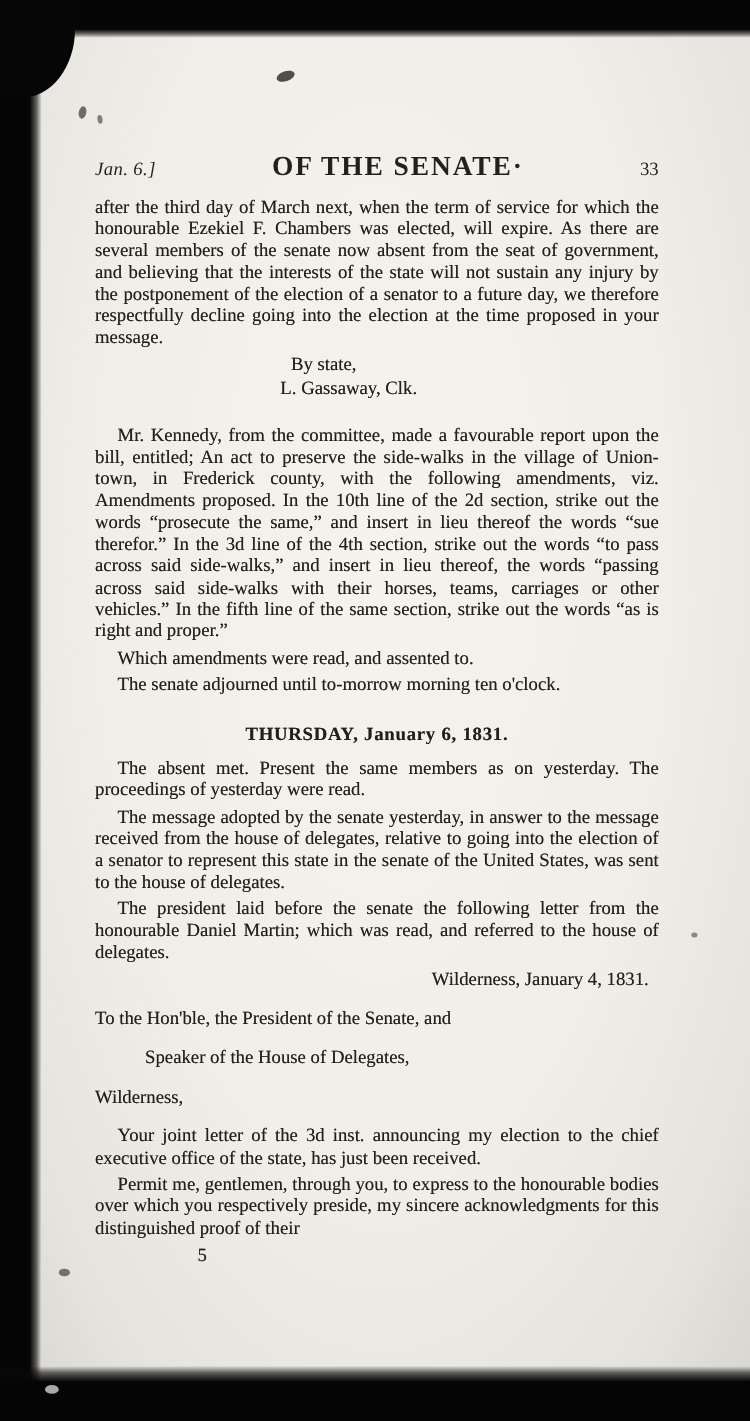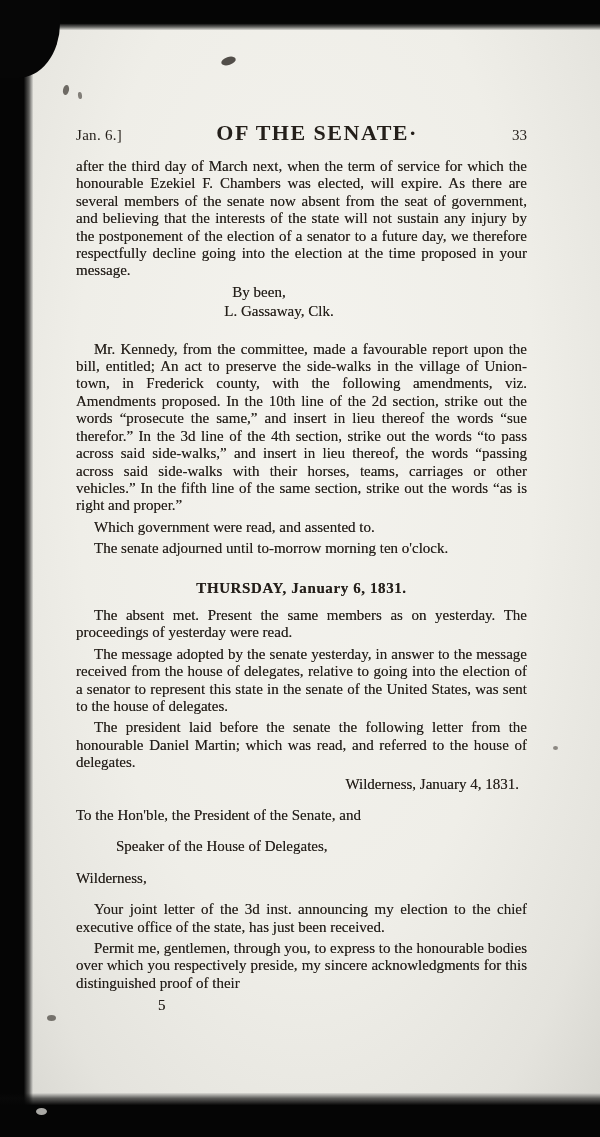--- a/index.html
+++ b/index.html
@@ -44,21 +44,21 @@
   .speck.s2 { left: 30px;  top: 55px; width: 6px;  height: 10px; transform: rotate(12deg); opacity:.65; }
   .speck.s3 { left: 45px;  top: 62px; width: 4px;  height: 7px;  transform: rotate(-8deg); opacity:.55; }
   .speck.s4 { left: 14px;  top: 985px; width: 9px; height: 6px; opacity:.6; }
   .speck.s5 { left: 520px; top: 716px; width: 5px; height: 4px; opacity:.5; }
 
   
   .running-head {
     display: flex; align-items: baseline; justify-content: space-between;
     margin-bottom: 12px;
   }
-  .rh-left { font-size: 15px; letter-spacing: .3px; }
+  .rh-left { font-style: italic; font-size: 15px; letter-spacing: .3px; }
   .rh-center { font-weight: bold; font-size: 22px; letter-spacing: 1.5px; }
   .rh-right { font-size: 15px; }
 
   
   p {
     margin: 0 0 4px 0;
     font-size: 15px;
     line-height: 17.4px;
     text-align: justify;
     text-shadow: 0 0 .4px rgba(35,28,22,.65);
@@ -92,24 +92,24 @@
     <div class="speck s5"></div>
 
     <div class="running-head">
       <span class="rh-left">Jan. 6.]</span>
       <span class="rh-center">OF THE SENATE·</span>
       <span class="rh-right">33</span>
     </div>
 
     <div class="content">
       <p class="cont">after the third day of March next, when the term of service for which the honourable Ezekiel F. Chambers was elected, will expire.  As there are several members of the senate now absent from the seat of government, and believing that the interests of the state will not sustain any injury by the postponement of the election of a senator to a future day, we therefore respectfully decline going into the election at the time proposed in your message.</p>
-      <p class="byorder">By been,</p>
+      <p class="byorder">By state,</p>
       <p class="signature">L. Gassaway, Clk.</p>
       <p class="indent">Mr. Kennedy, from the committee, made a favourable report upon the bill, entitled; An act to preserve the side-walks in the village of Union-town, in Frederick county, with the following amendments, viz.  Amendments proposed.  In the 10th line of the 2d section, strike out the words “prosecute the same,” and insert in lieu thereof the words “sue therefor.”  In the 3d line of the 4th section, strike out the words “to pass across said side-walks,” and insert in lieu thereof, the words “passing across said side-walks with their horses, teams, carriages or other vehicles.”  In the fifth line of the same section, strike out the words “as is right and proper.”</p>
-      <p class="indent">Which government were read, and assented to.</p>
+      <p class="indent">Which amendments were read, and assented to.</p>
       <p class="indent">The senate adjourned until to-morrow morning ten o'clock.</p>
       <p class="heading">THURSDAY, January 6, 1831.</p>
       <p class="indent">The absent met.  Present the same members as on yesterday.  The proceedings of yesterday were read.</p>
       <p class="indent">The message adopted by the senate yesterday, in answer to the message received from the house of delegates, relative to going into the election of a senator to represent this state in the senate of the United States, was sent to the house of delegates.</p>
       <p class="indent">The president laid before the senate the following letter from the honourable Daniel Martin; which was read, and referred to the house of delegates.</p>
       <p class="placedate">Wilderness, January 4, 1831.</p>
       <p class="addr">To the Hon'ble, the President of the Senate, and</p>
       <p class="addr addr2">Speaker of the House of  Delegates,</p>
       <p class="addr">Wilderness,</p>
       <p class="indent">Your joint letter of the 3d inst. announcing my election to the chief executive office of the state, has just been received.</p>

